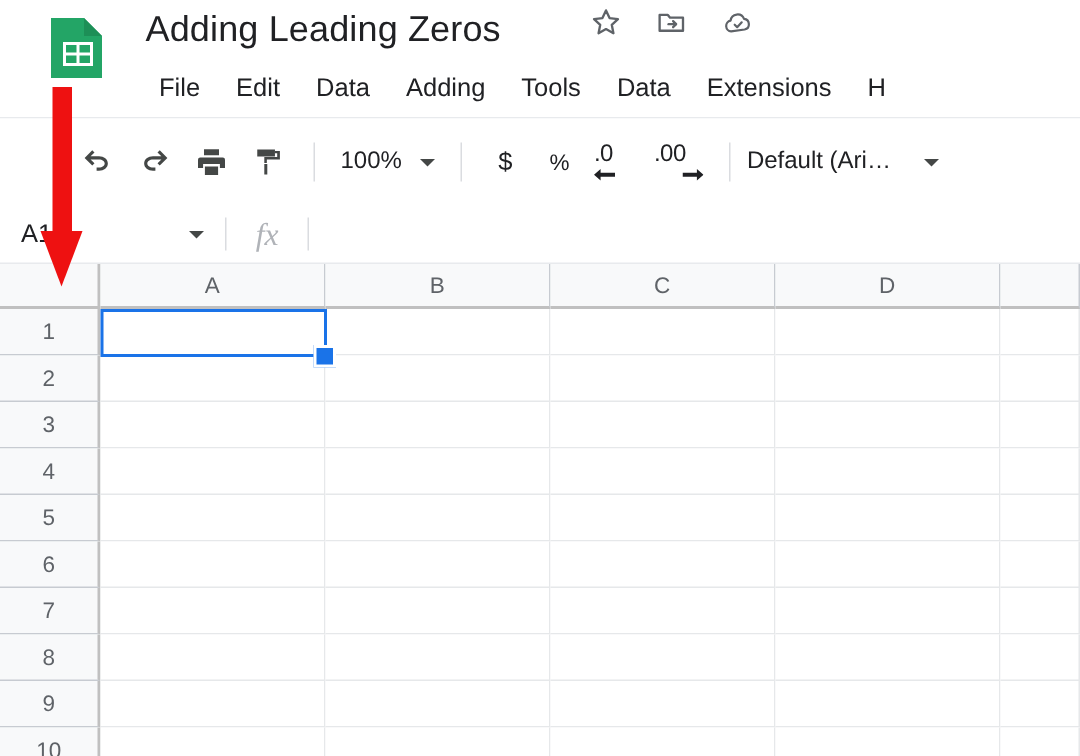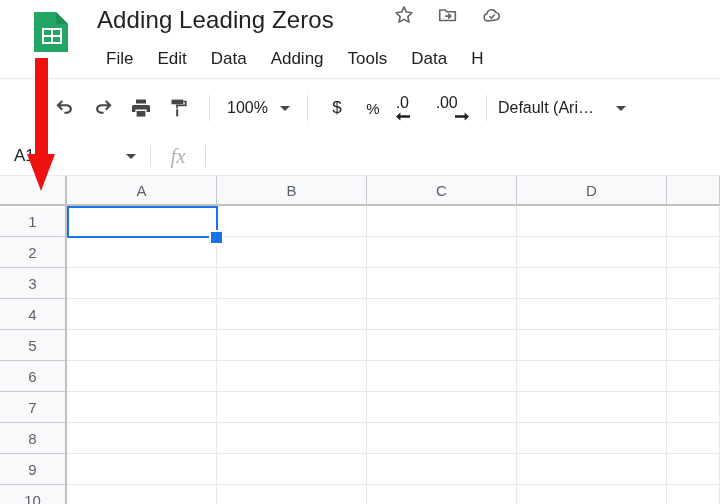--- a/index.html
+++ b/index.html
@@ -174,20 +174,21 @@
       </span>
     </div>
 
     <div class="menubar">
       <span class="menu-item">File</span>
       <span class="menu-item">Edit</span>
       <span class="menu-item">Data</span>
       <span class="menu-item">Adding</span>
       <span class="menu-item">Tools</span>
       <span class="menu-item">Data</span>
+      <span class="menu-item">Extensions</span>
       <span class="menu-item">H</span>
     </div>
   </div>
 
   <div class="header-divider"></div>
 
   <div class="toolbar">
     <div style="width:46px;flex:0 0 auto;"></div>
 
     <div class="tb-btn">

